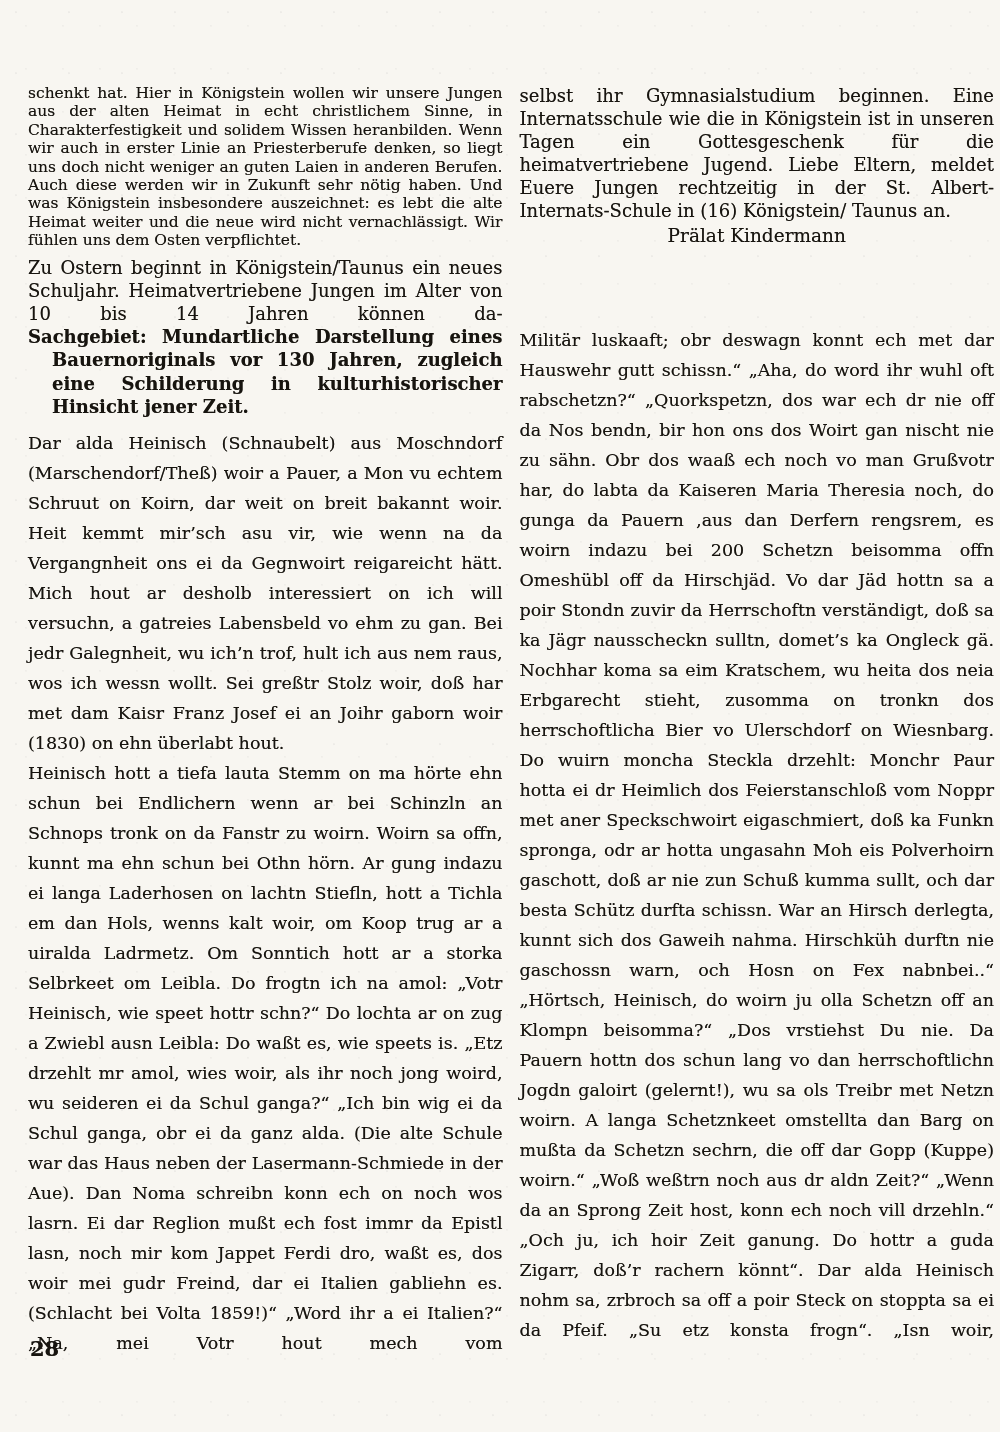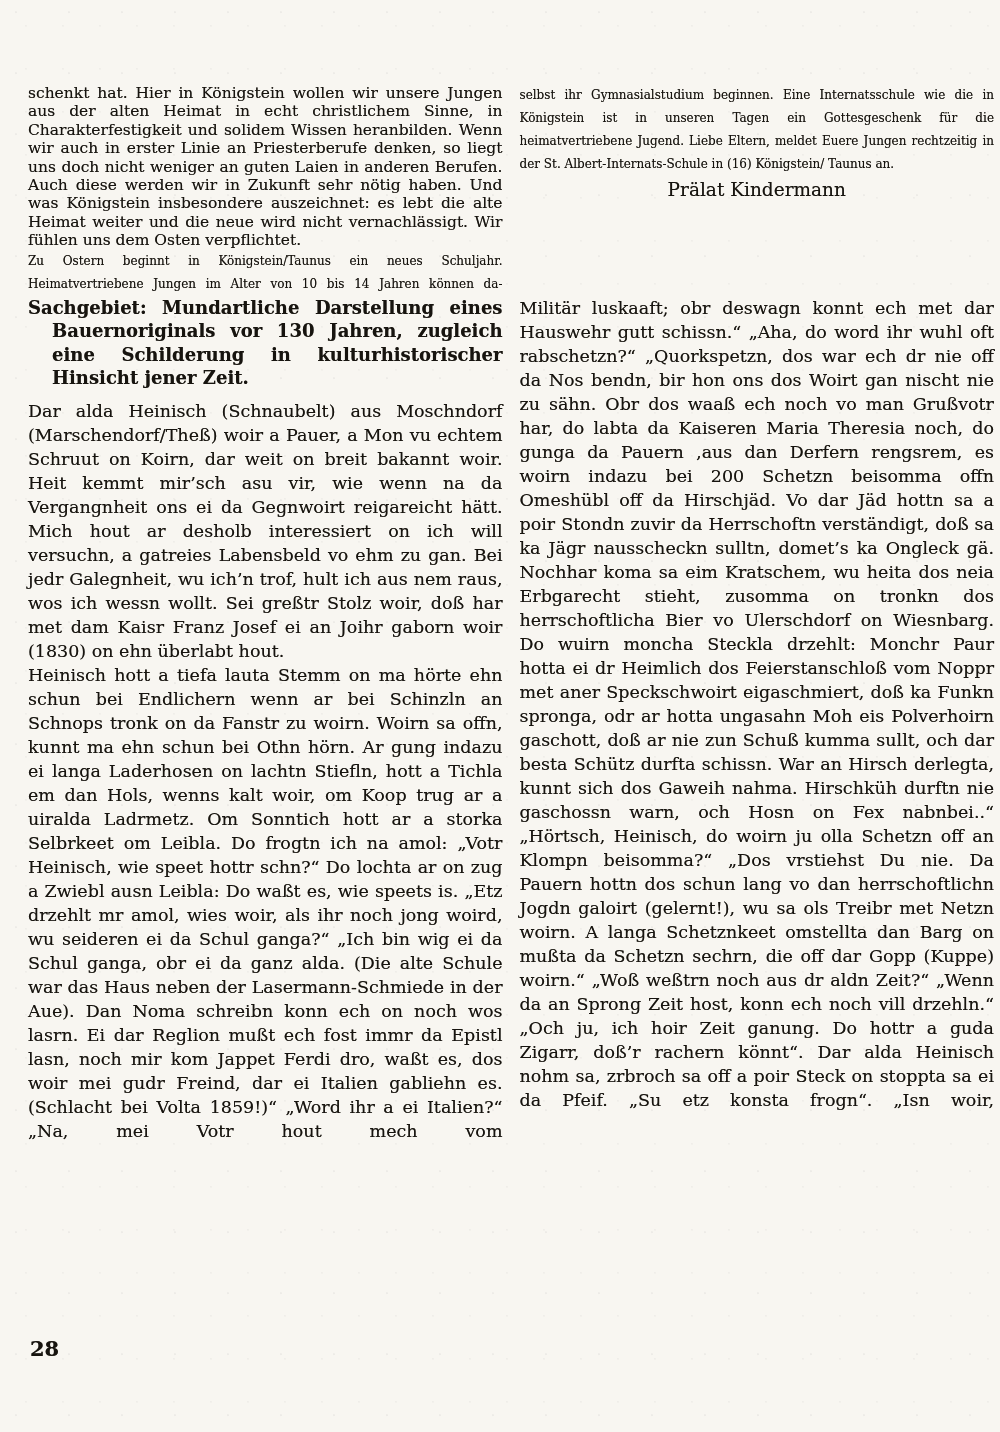--- a/index.html
+++ b/index.html
@@ -35,25 +35,25 @@
   }
   p { margin: 0; }
 
   
   .t-small {
     font-size: 15.5px;
     line-height: 18.4px;
     text-align: justify;
   }
   .t-med {
-    font-size: 12px;
+    font-size: 18px;
     line-height: 23px;
     text-align: justify;
   }
-  .gap-top { }
+  .gap-top { margin-top: 6px; }
   .cont { text-align-last: justify; }
   .greeting {
     font-size: 18.5px;
     line-height: 23px;
     margin-top: 9px;
   }
   .sig {
     text-align: center;
     font-size: 18.5px;
     line-height: 27px;
@@ -74,21 +74,21 @@
     font-weight: bold;
     font-size: 18px;
     line-height: 23.5px;
     padding-left: 24px;
     text-indent: -24px;
     text-align: justify;
     margin-bottom: 9px;
   }
   .body-text {
     font-size: 17.5px;
-    line-height: 24px;
+    line-height: 30px;
     text-align: justify;
   }
 
   .page-number {
     position: absolute;
     left: 30px;
     top: 1336px;
     font-size: 21px;
     font-weight: bold;
   }

